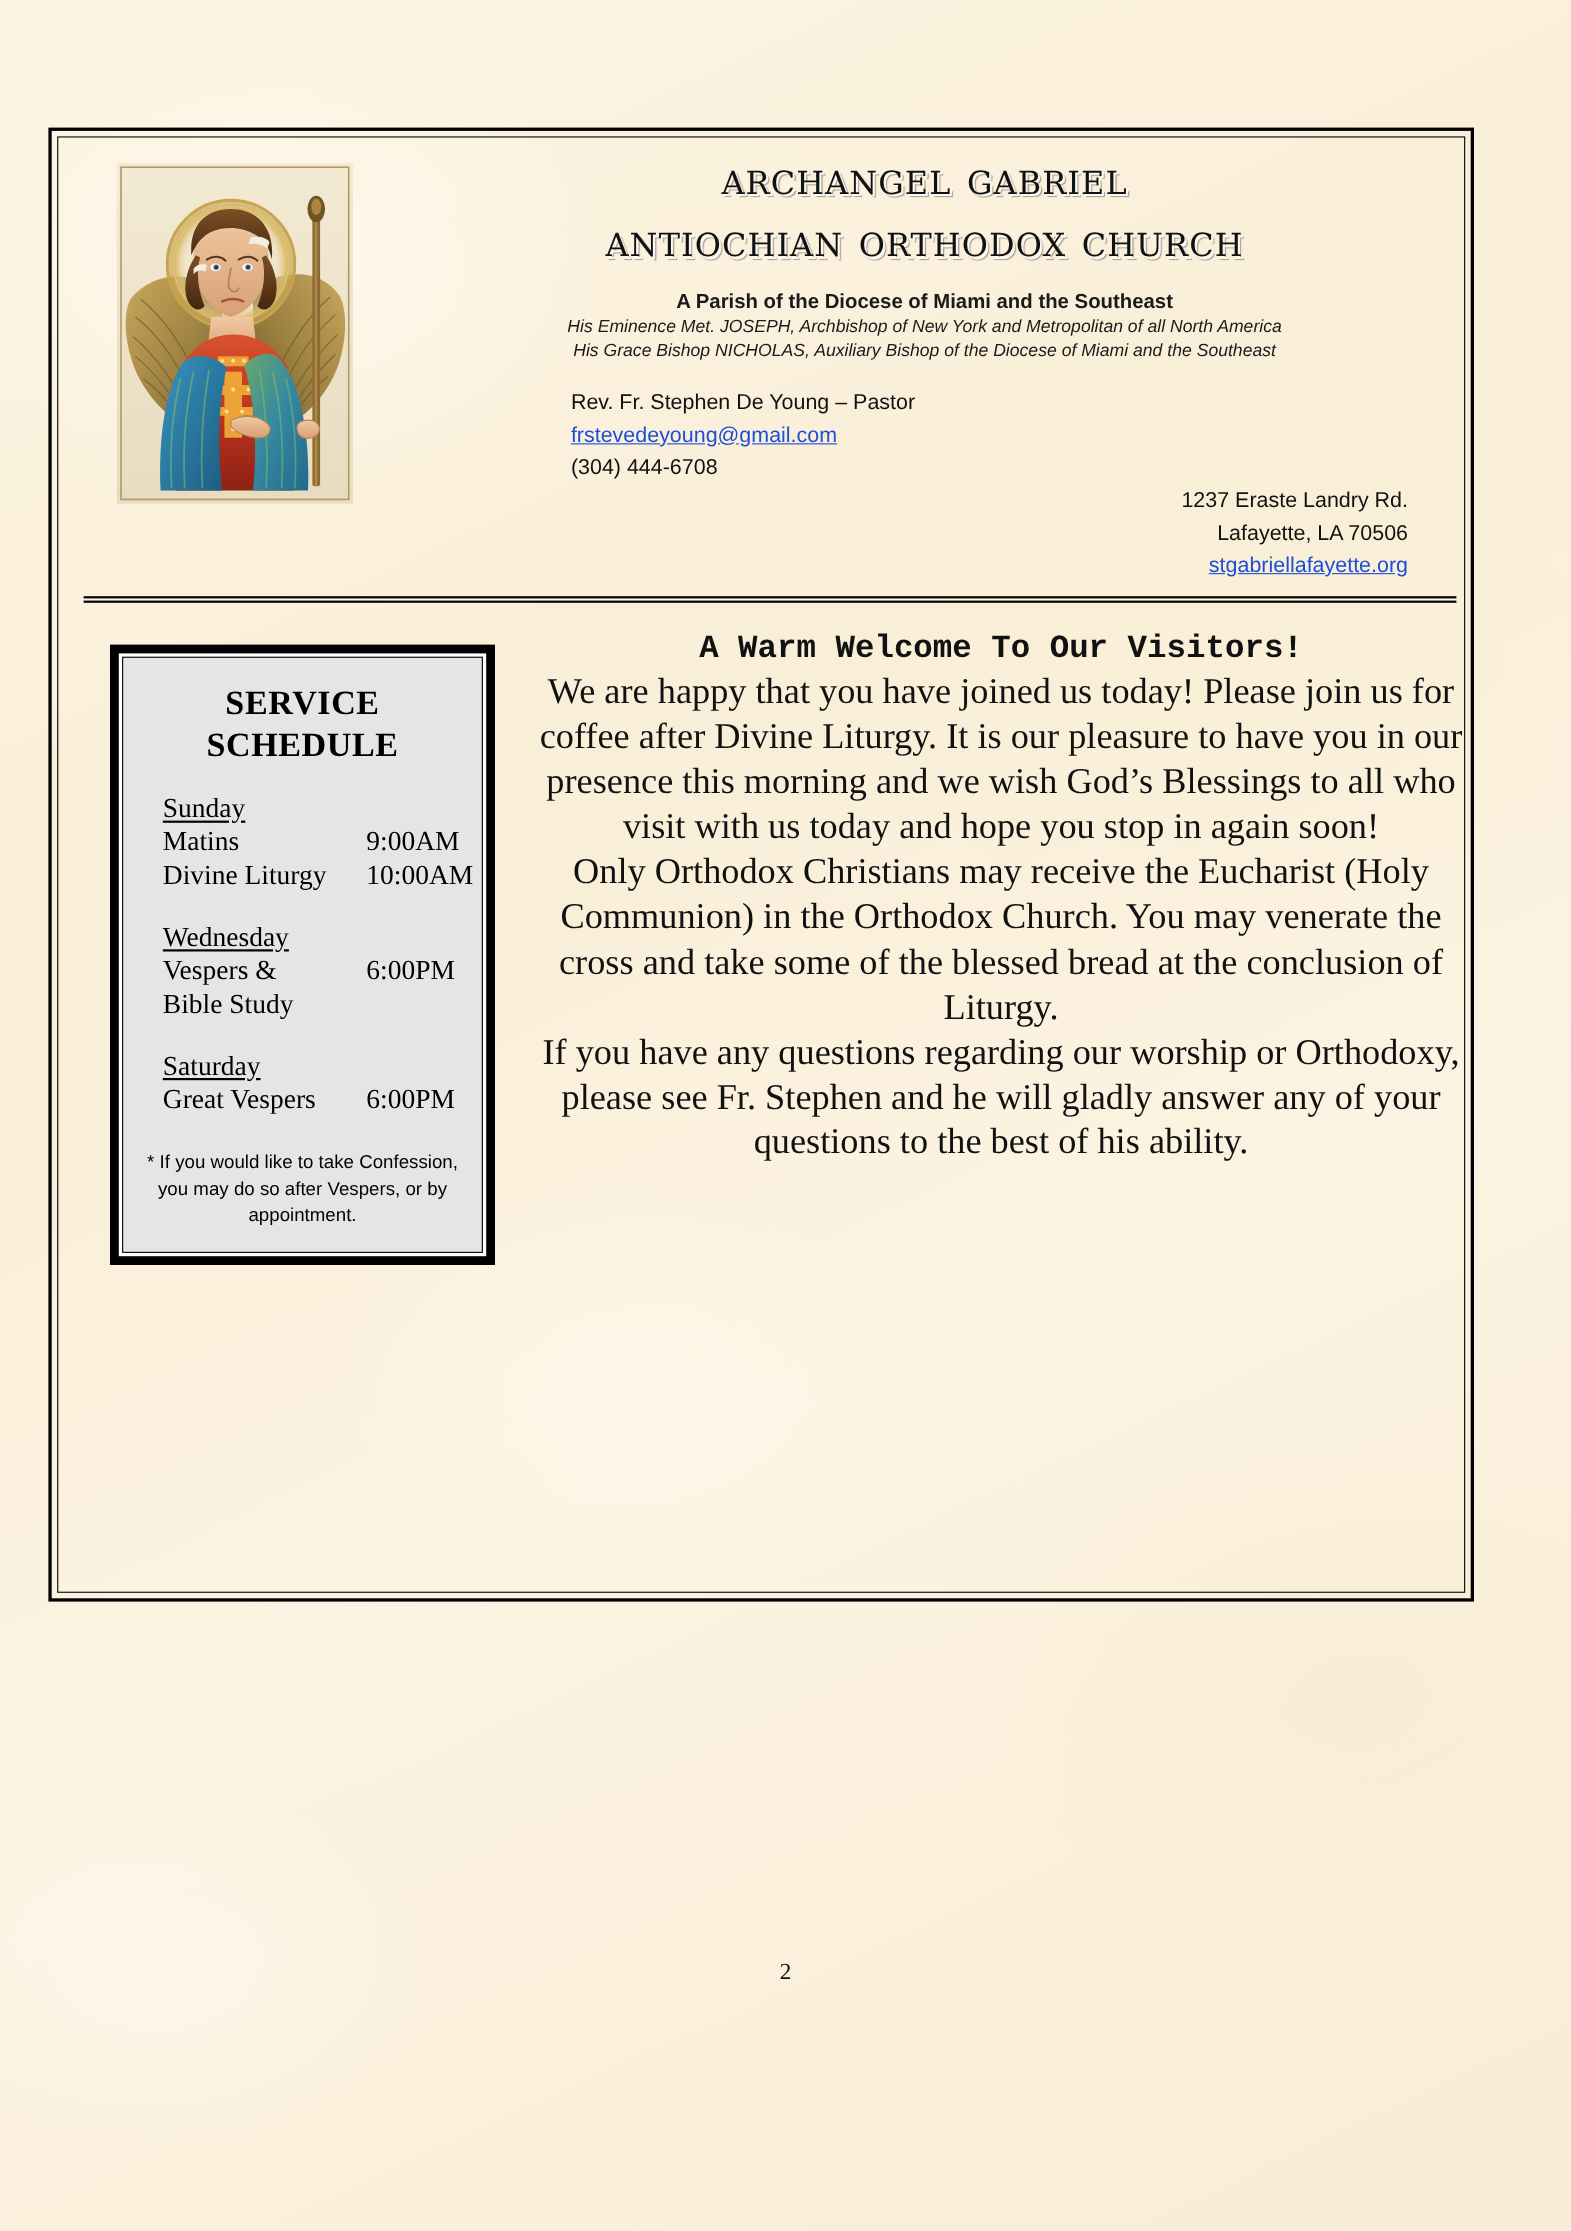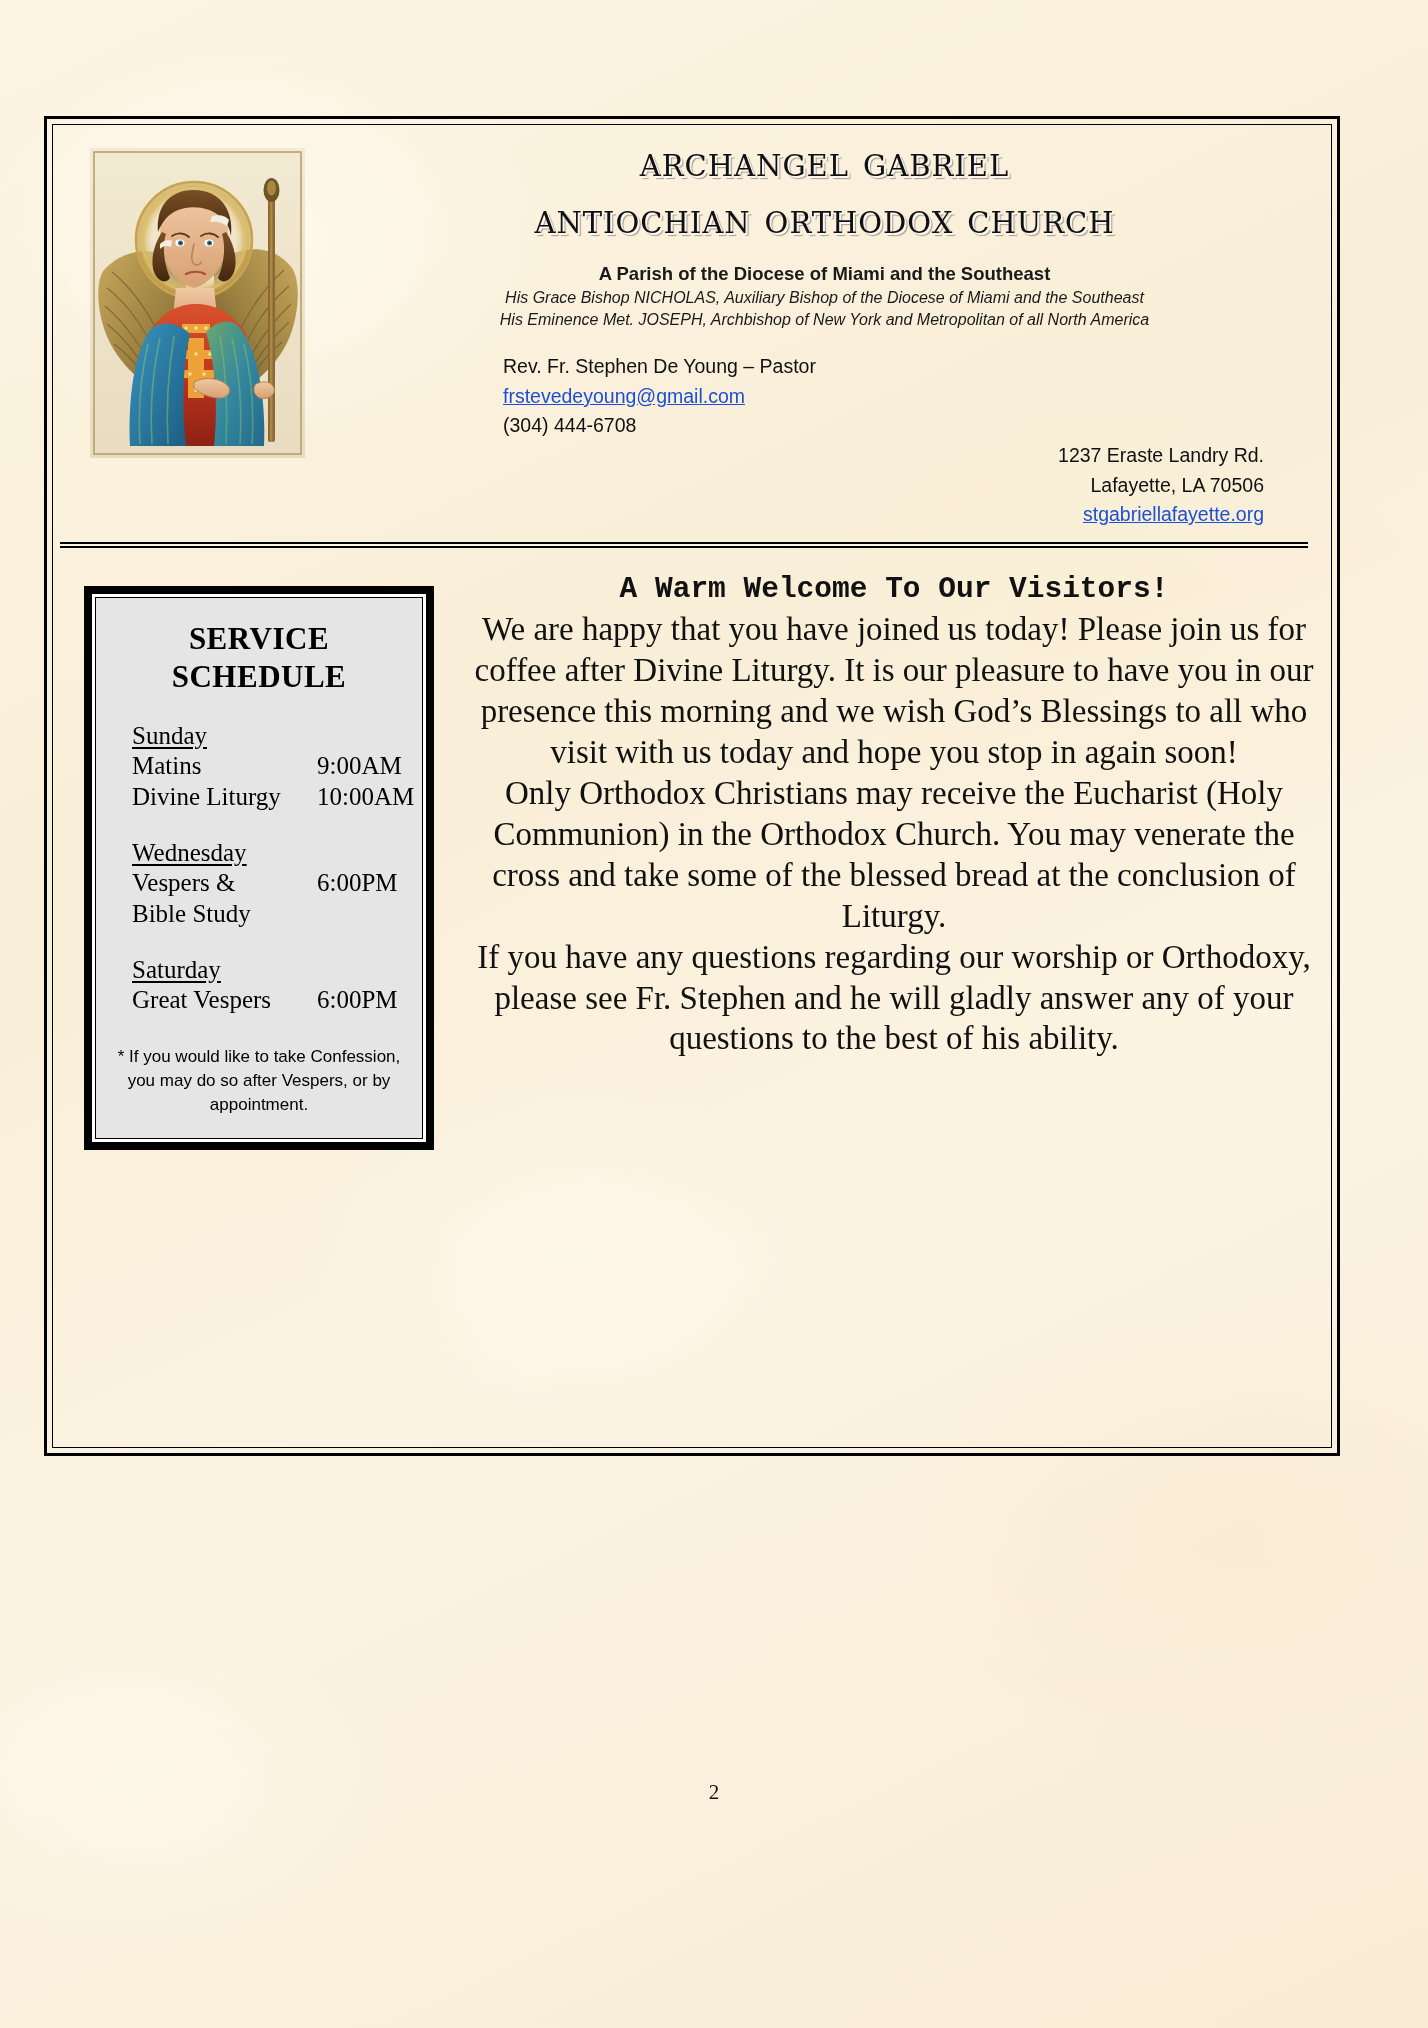--- a/index.html
+++ b/index.html
@@ -41,21 +41,21 @@
   }
   .page-frame::after {
     content: "";
     position: absolute;
     left: 5px; top: 5px; right: 5px; bottom: 5px;
     border: 1.5px solid #000;
   }
 
   .content {
     position: absolute;
-    left: 60px;
+    left: 76px;
     top: 124px;
     width: 1264px;
     height: 1410px;
   }
 
   
   .header {
     position: relative;
     height: 430px;
   }
@@ -381,22 +381,22 @@
         <path d="M96 126 C 102 123, 110 123, 115 126" fill="none" stroke="#a8503c" stroke-width="2.2" stroke-linecap="round"></path>
       </svg>
     </div>
 
     <div class="header-text">
       <div class="church-title">
         <span>Archangel Gabriel</span>
         <span class="l2">Antiochian Orthodox Church</span>
       </div>
       <div class="parish-line">A Parish of the Diocese of Miami and the Southeast</div>
+      <div class="hierarch-line">His Eminence Met. JOSEPH, Archbishop of New York and Metropolitan of all North America</div>
       <div class="hierarch-line">His Grace Bishop NICHOLAS, Auxiliary Bishop of the Diocese of Miami and the Southeast</div>
-      <div class="hierarch-line">His Eminence Met. JOSEPH, Archbishop of New York and Metropolitan of all North America</div>
     </div>
 
     <div class="contact">
       <div class="contact-col left">
         <div>Rev. Fr. Stephen De Young – Pastor</div>
         <div class="link">frstevedeyoung@gmail.com</div>
         <div>(304) 444-6708</div>
       </div>
       <div class="contact-col right">
         <div>1237 Eraste Landry Rd.</div>

